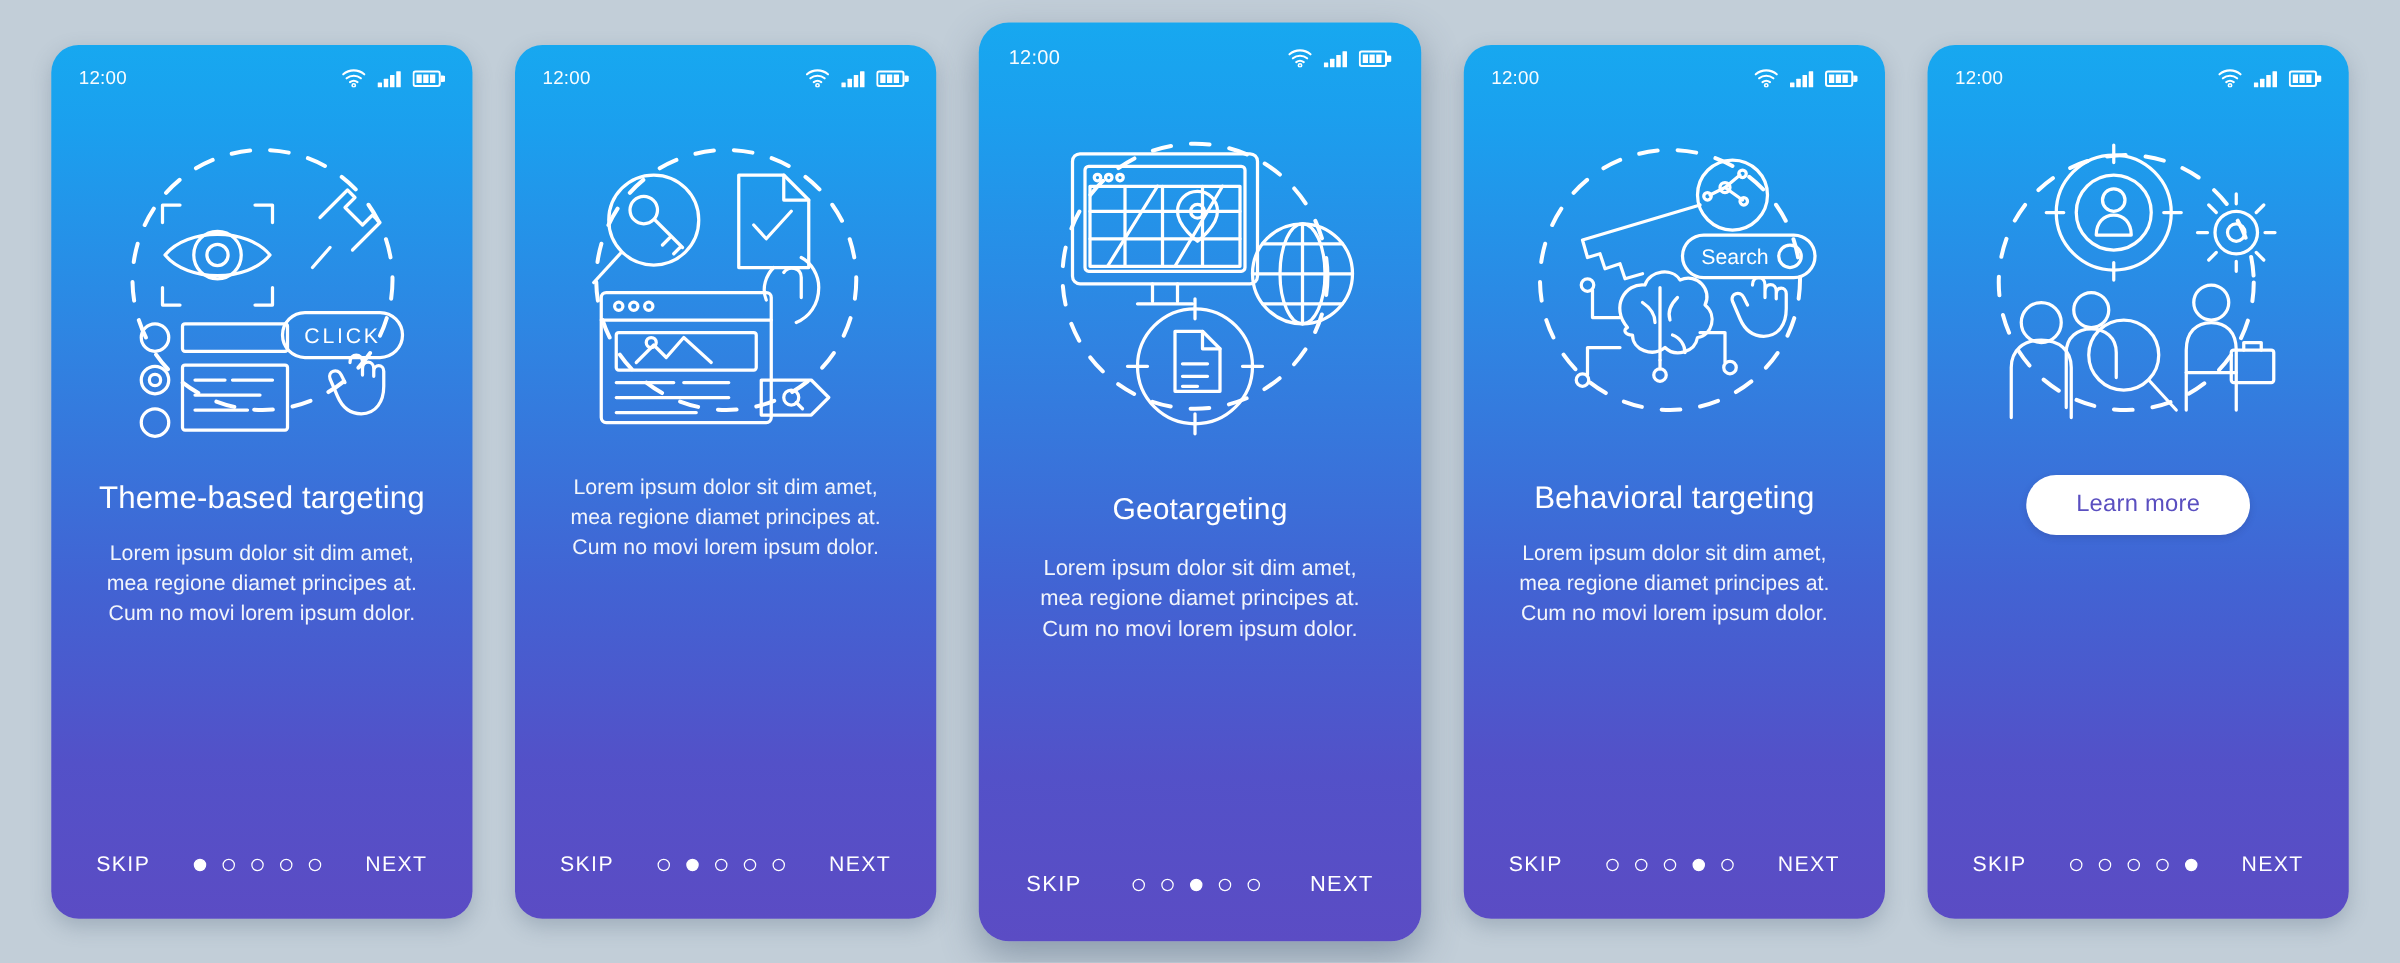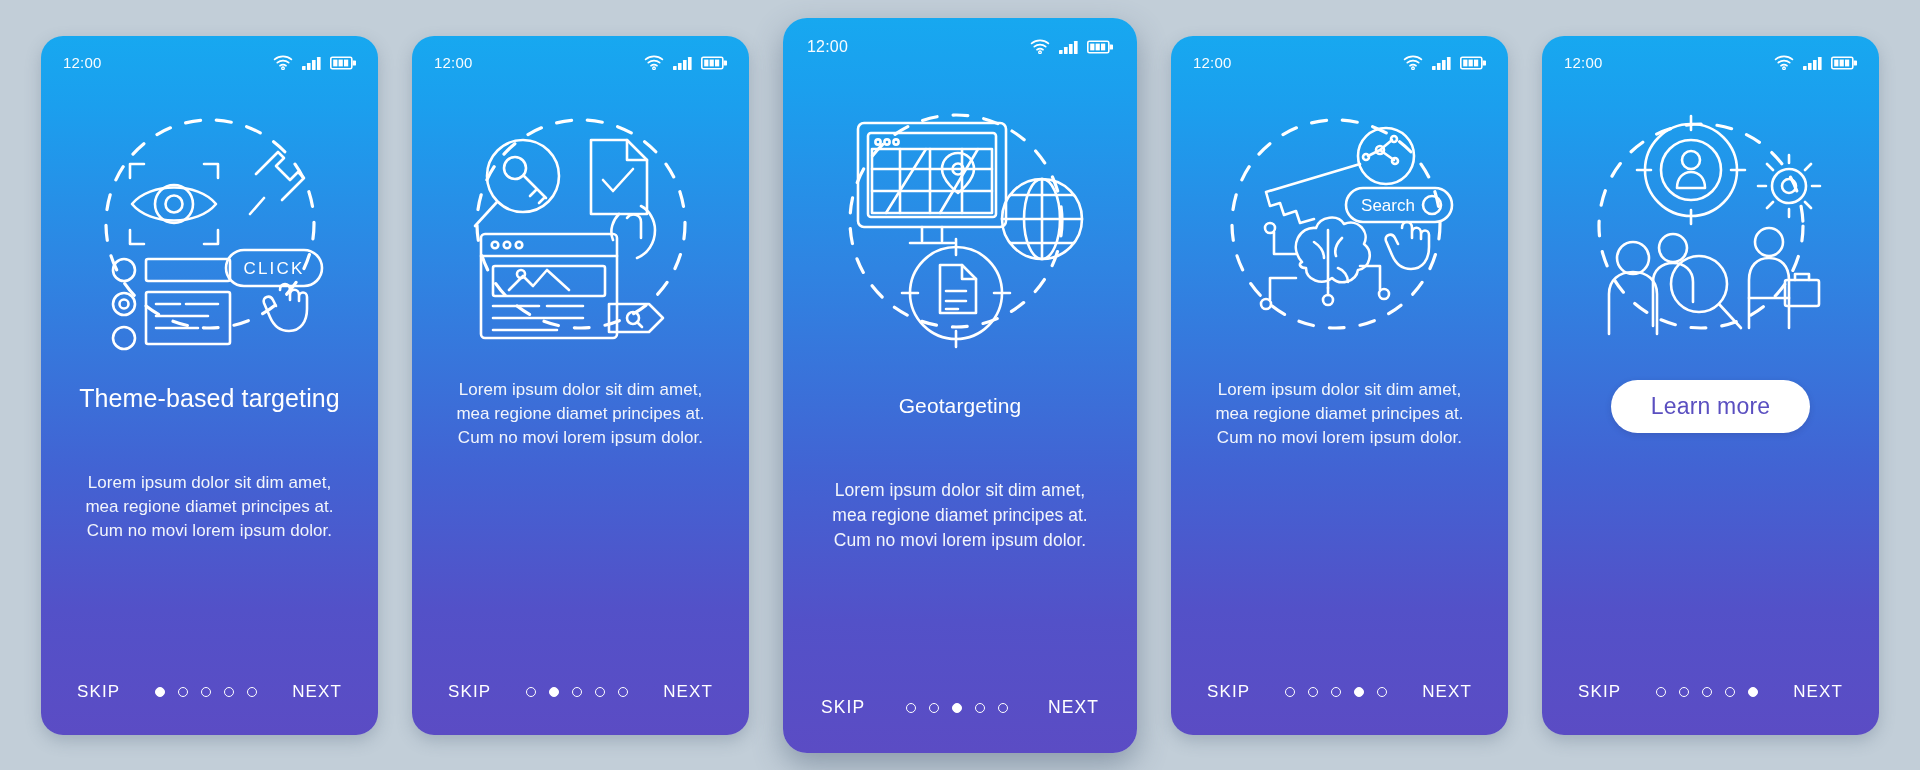--- a/index.html
+++ b/index.html
@@ -87,50 +87,49 @@
   .phone.featured .art { height: 288px; }
   .art svg { overflow: visible; }
 
   
   .content {
     flex: 1 1 auto;
     display: flex;
     flex-direction: column;
     align-items: center;
     padding: 0 26px;
-    gap: 40px;
   }
   .title {
     font-size: 25px;
     line-height: 1.17;
     font-weight: 400;
     text-align: center;
     color: #ffffff;
     margin-top: 24px;
     letter-spacing: .1px;
   }
-  .phone.featured .title { font-size: 21px; margin-top: 30px; }
+  .phone.featured .title { font-size: 24px; margin-top: 30px; }
   .desc {
     font-size: 17px;
     line-height: 1.42;
     text-align: center;
     color: #f2f5fb;
     margin-top: 18px;
     max-width: 280px;
     letter-spacing: .05px;
   }
   .phone.featured .desc { font-size: 17.5px; margin-top: 20px; }
 
   .cta {
     margin-top: 20px;
     background: #ffffff;
     color: #5a4fc0;
     border: none;
     border-radius: 999px;
-    font-size: 23px;
+    font-size: 19px;
     font-family: "Liberation Sans", sans-serif;
     padding: 13px 40px;
     cursor: pointer;
     letter-spacing: .2px;
     box-shadow: 0 2px 6px rgba(40,40,90,0.18);
   }
 
   
   .nav {
     flex: 0 0 auto;
@@ -463,20 +462,21 @@
     <text x="178" y="109" text-anchor="middle" fill="#fff" stroke="none" font-family="Liberation Sans, sans-serif" font-size="17">Search</text>
     <circle cx="222" cy="103" r="9"></circle>
 
     <path d="M192 126 c0 -8 10 -8 10 0 v10 M202 136 v-5 c0 -7 9 -7 9 0 v6 M211 137 v-4 c0 -6 8 -6 8 0 v12
              c0 12 -6 22 -18 22 c-10 0 -16 -7 -19 -14 l-6 -14 c-2 -6 6 -9 9 -3 l3 6"></path>
   </g>
   </svg>
     </div>
 
     <div class="content">
+      <h2 class="title">Behavioral targeting</h2>
       <p class="desc">Lorem ipsum dolor sit dim amet, mea regione diamet principes at. Cum no movi lorem ipsum dolor.</p>
 
     </div>
 
     <div class="nav">
       <button class="nav-btn">SKIP</button>
       <div class="dots">
             <button class="dot"></button>
             <button class="dot"></button>
             <button class="dot"></button>

